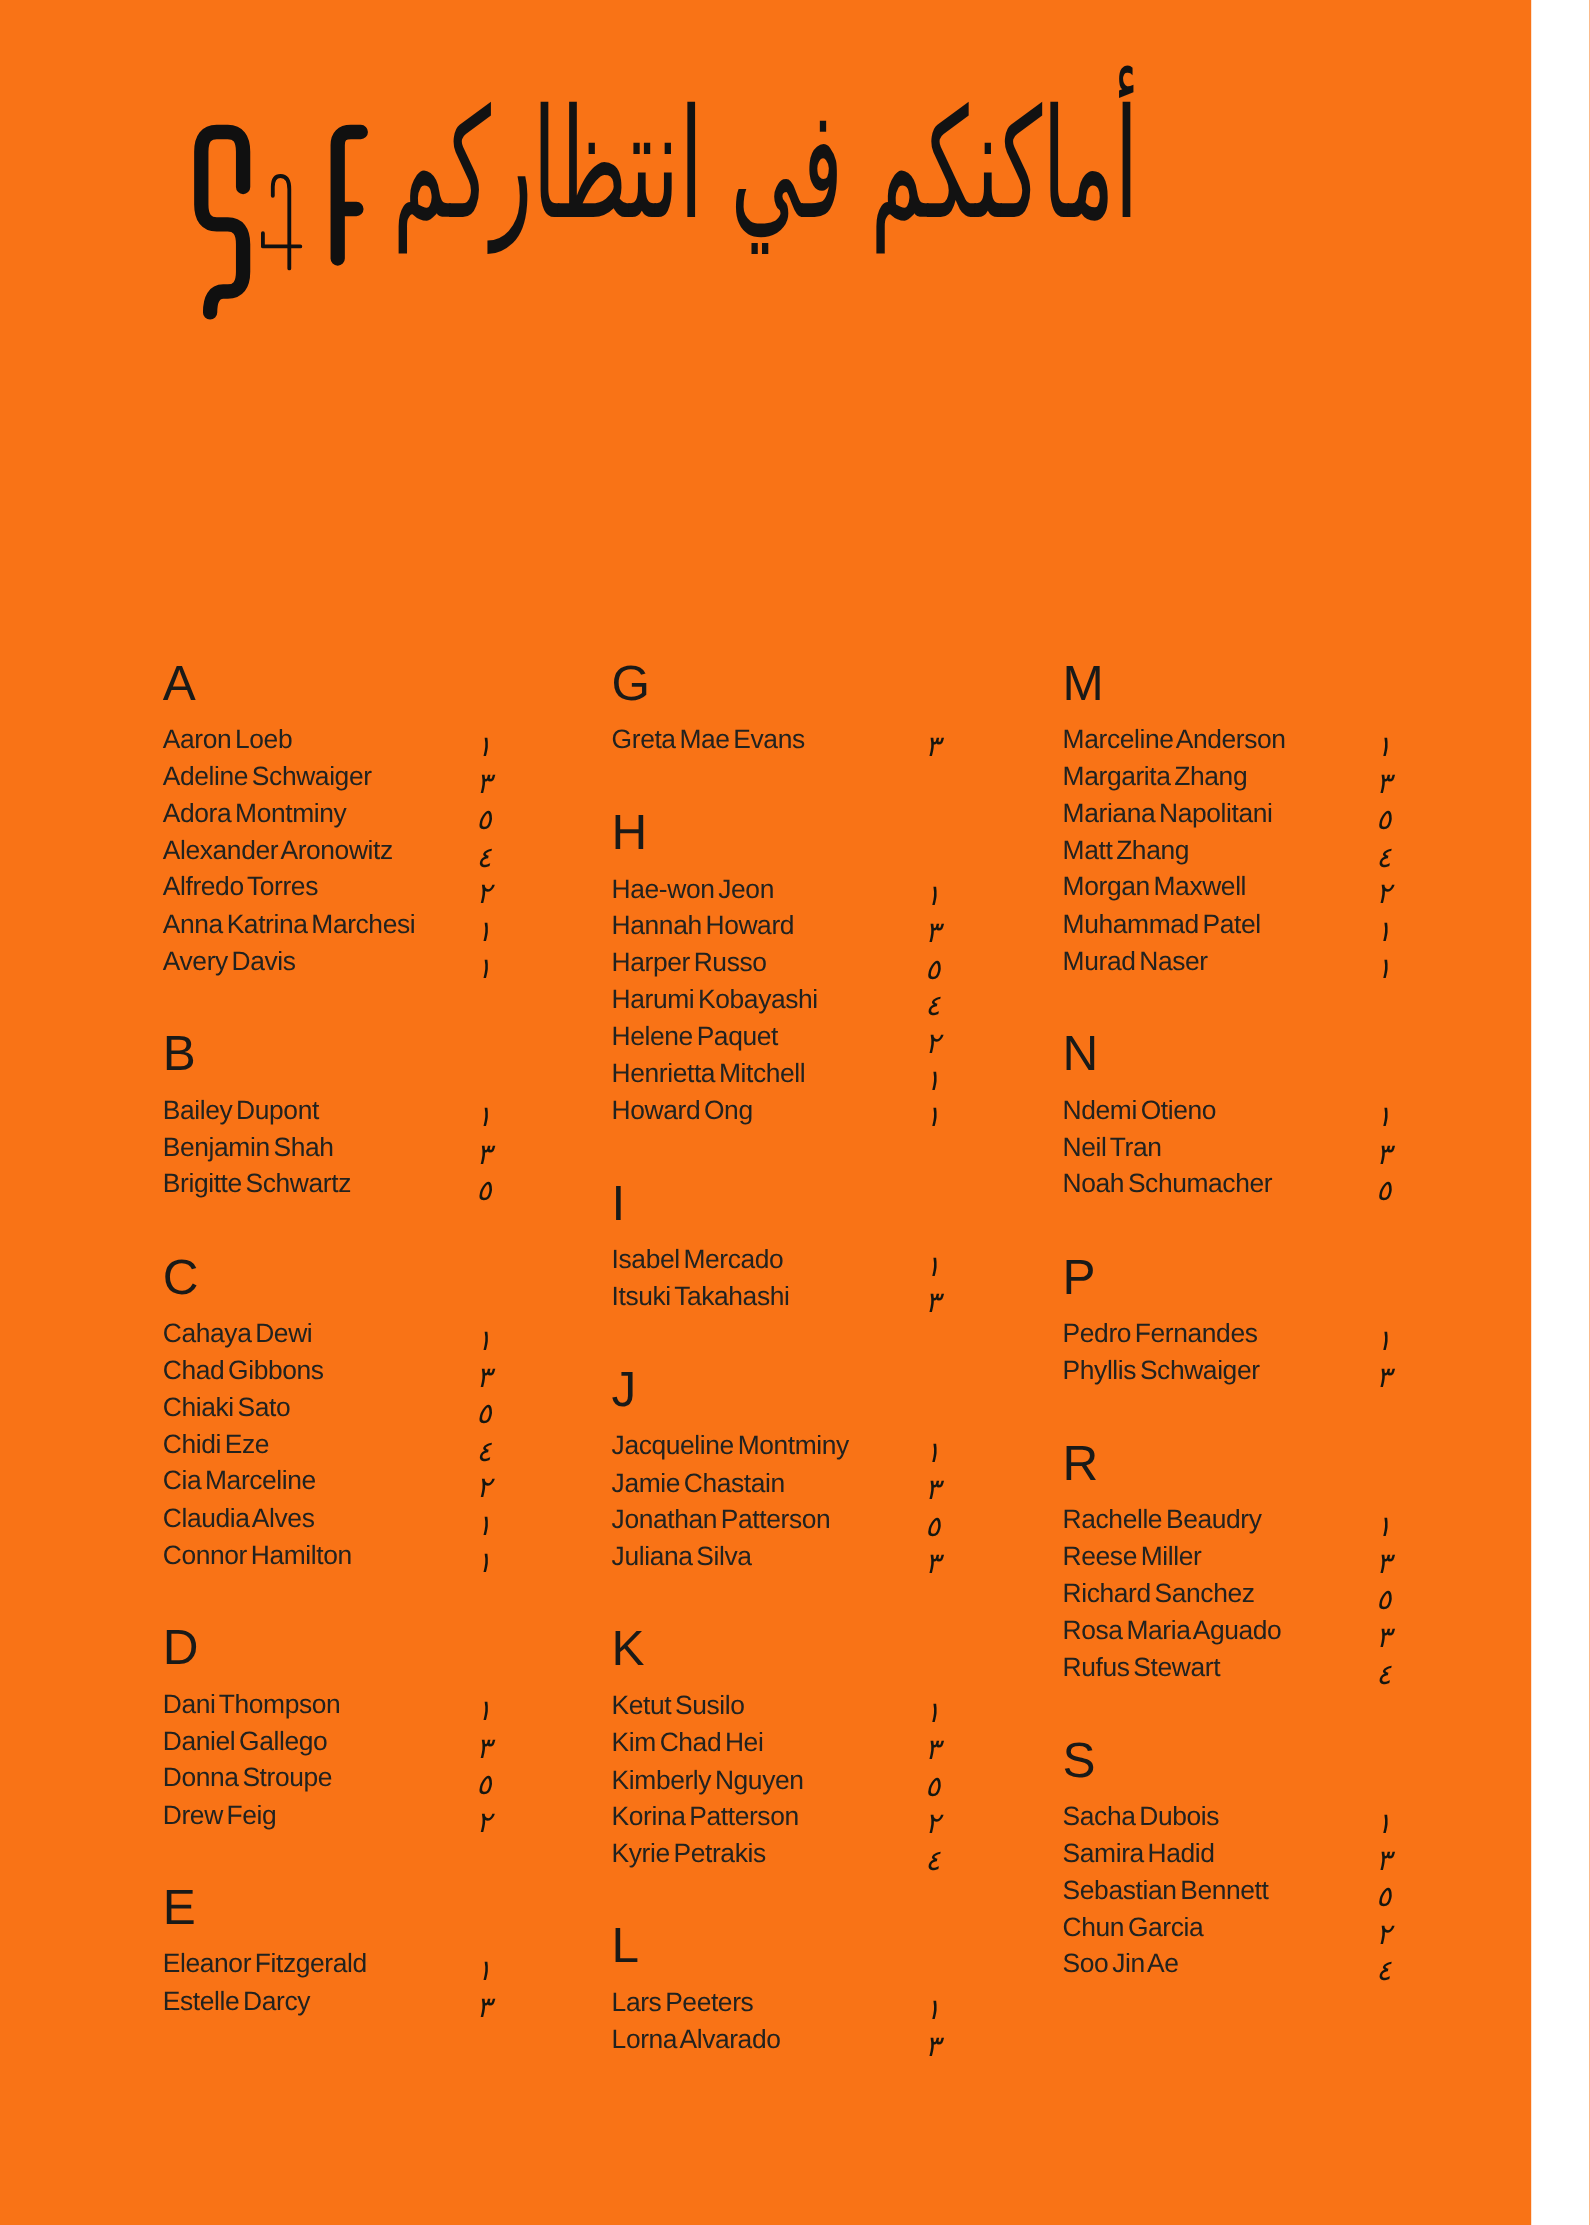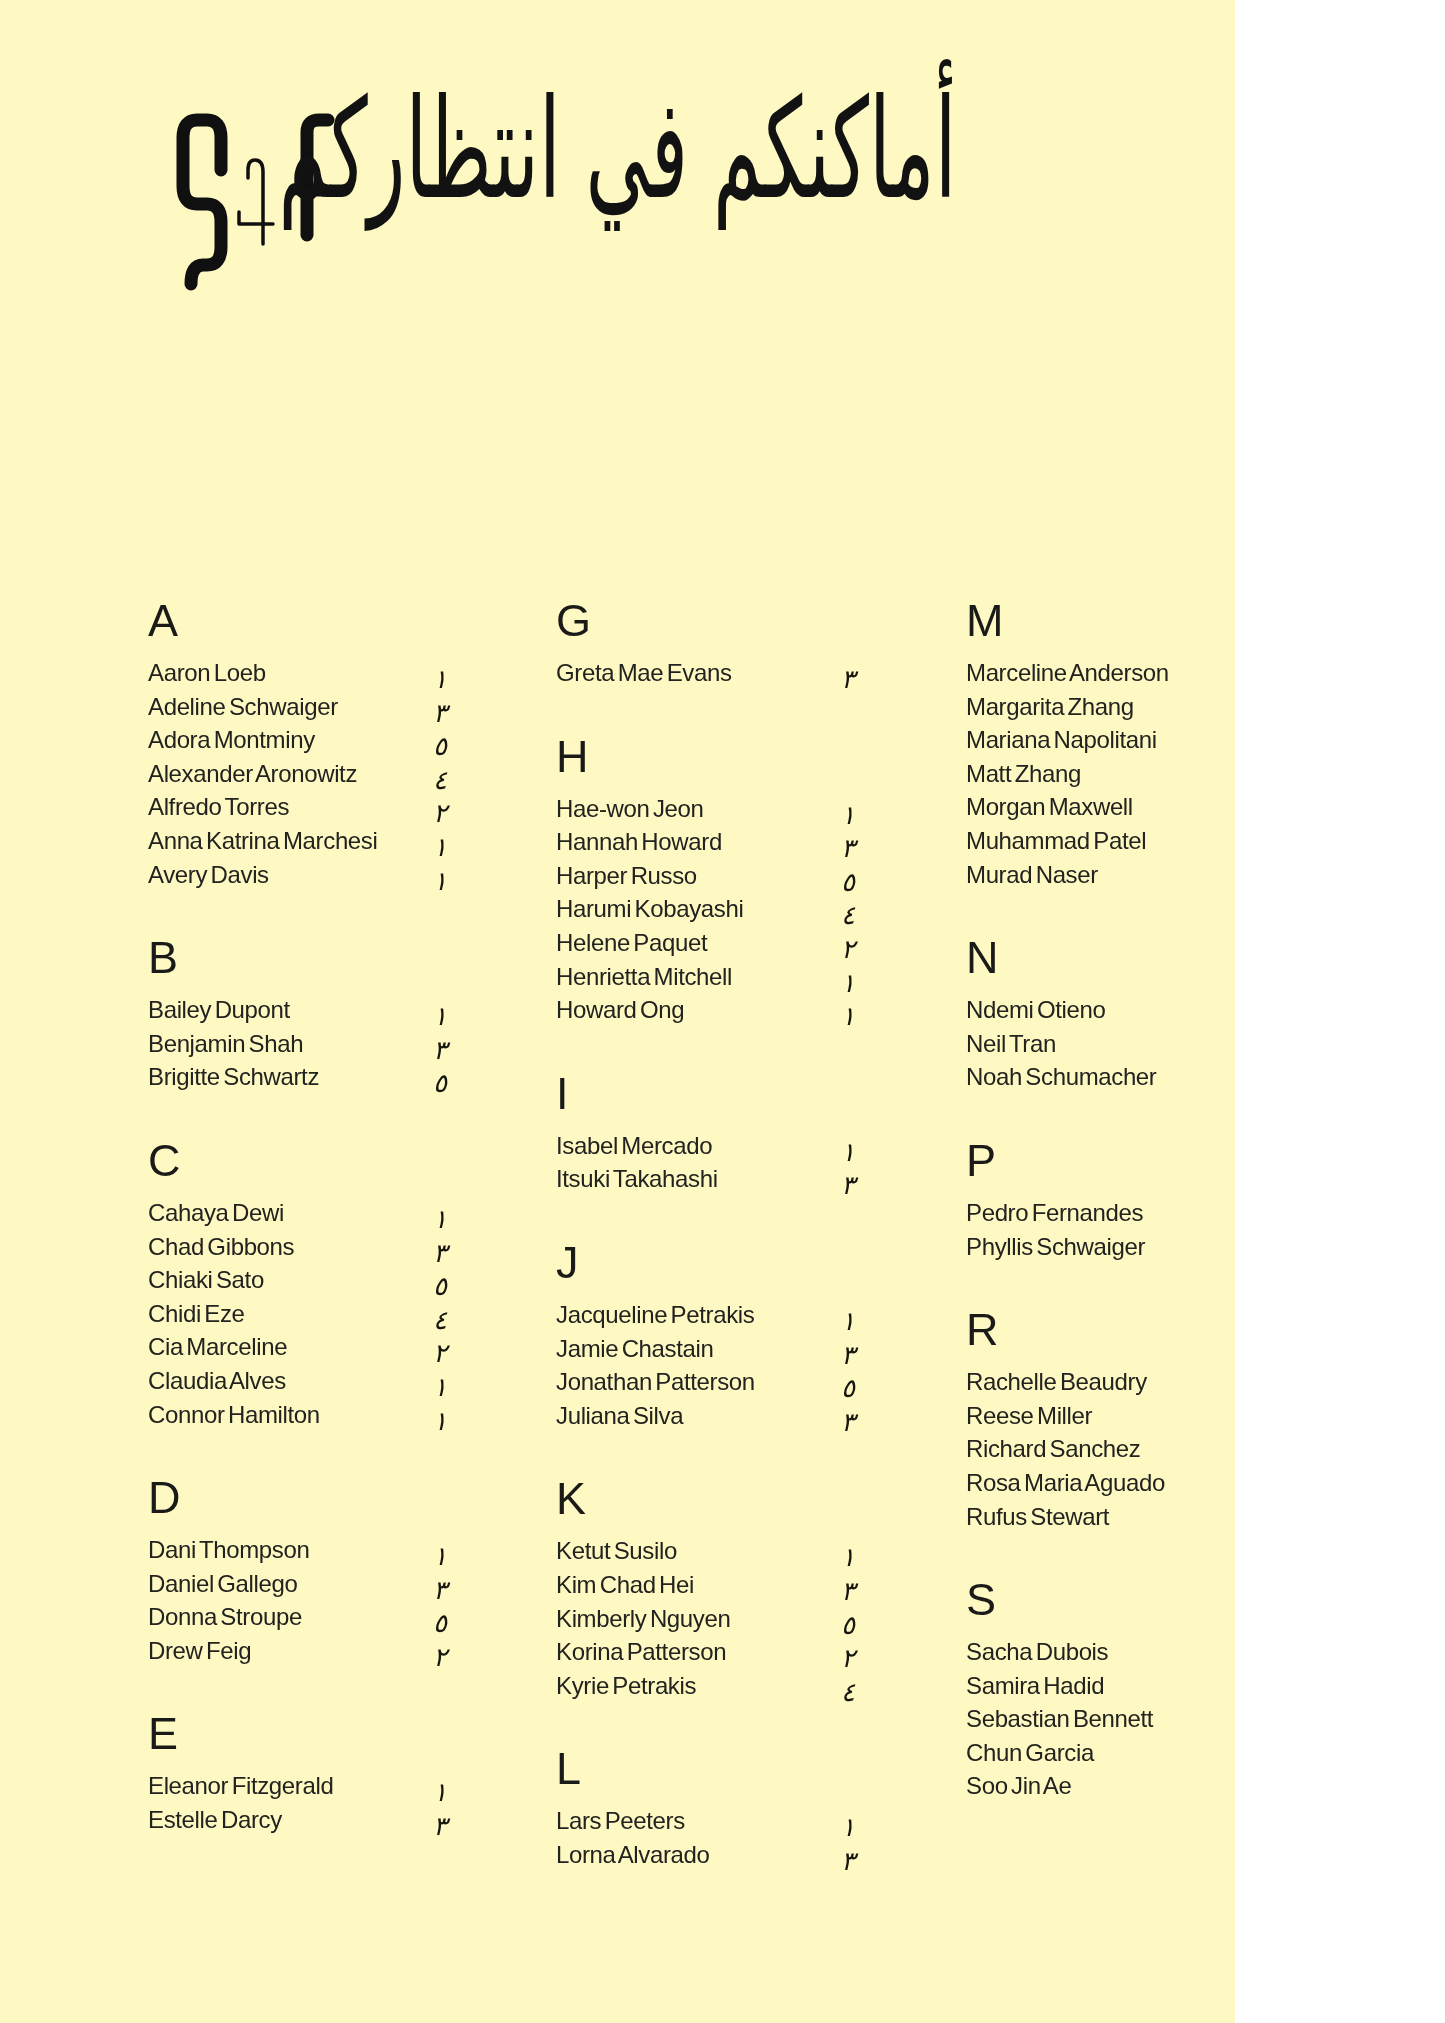--- a/index.html
+++ b/index.html
@@ -1,21 +1,21 @@
 <!DOCTYPE html>
 <html lang="en"><head>
 <meta charset="utf-8">
 <style>
   html,body { margin:0; padding:0; }
   body { font-family:"Liberation Sans","DejaVu Sans",sans-serif; }
 
   .page {
     position:relative;
-    width:1235px; height:2023px;
-    background:#fef9c3;
+    width:1392px; height:2023px;
+    background:#f97316;
     overflow:hidden;
     color:#1e1e1c;
   }
 
   
   .logo {
     position:absolute;
     left:175px; top:112px;
     width:160px; height:180px;
   }
@@ -302,21 +302,21 @@
     <span class="name">Itsuki Takahashi</span>
     <span class="seat">٣</span>
   </div>
 </div>
   </section>
 
   <section class="section">
     <h2 class="letter">J</h2>
     <div class="entries">
   <div class="entry">
-    <span class="name">Jacqueline Petrakis</span>
+    <span class="name">Jacqueline Montminy</span>
     <span class="seat">١</span>
   </div>
 
   <div class="entry">
     <span class="name">Jamie Chastain</span>
     <span class="seat">٣</span>
   </div>
 
   <div class="entry">
     <span class="name">Jonathan Patterson</span>

